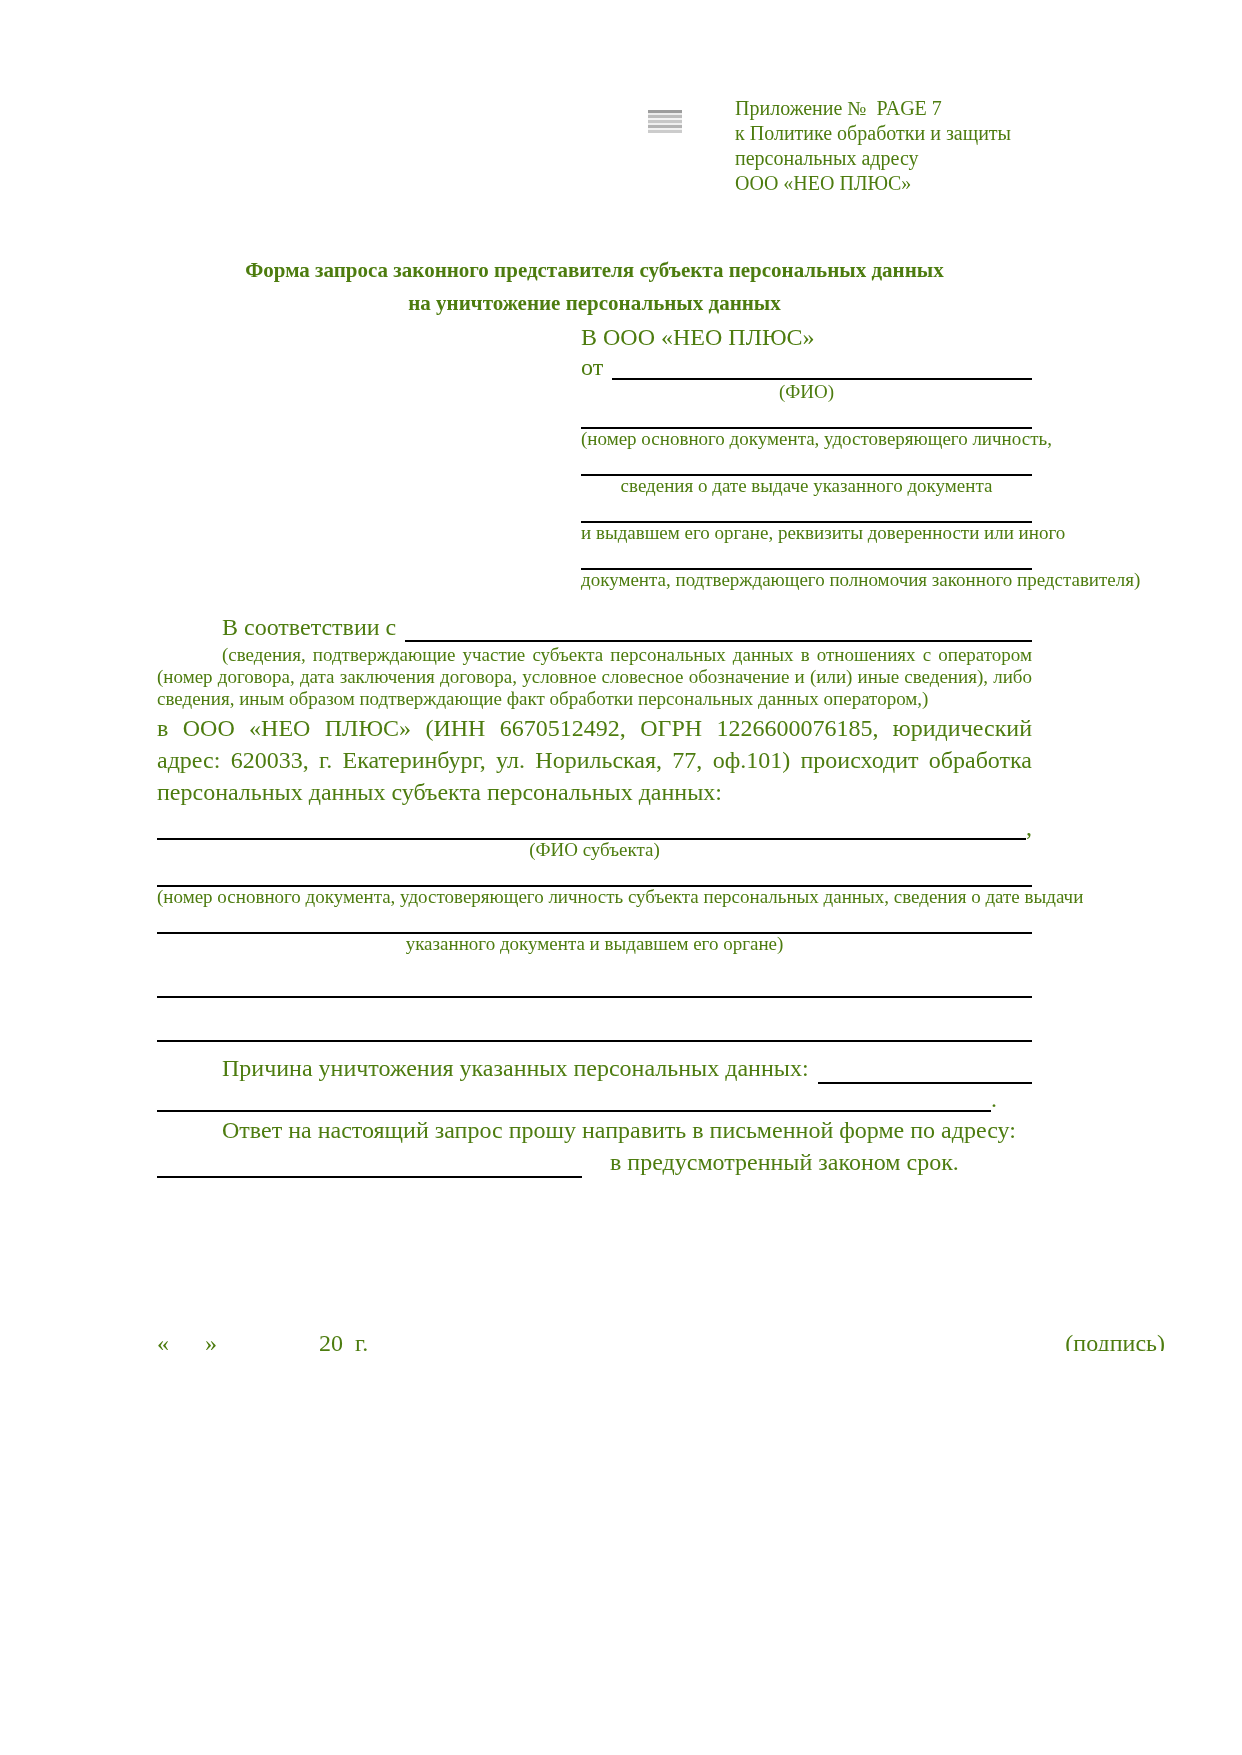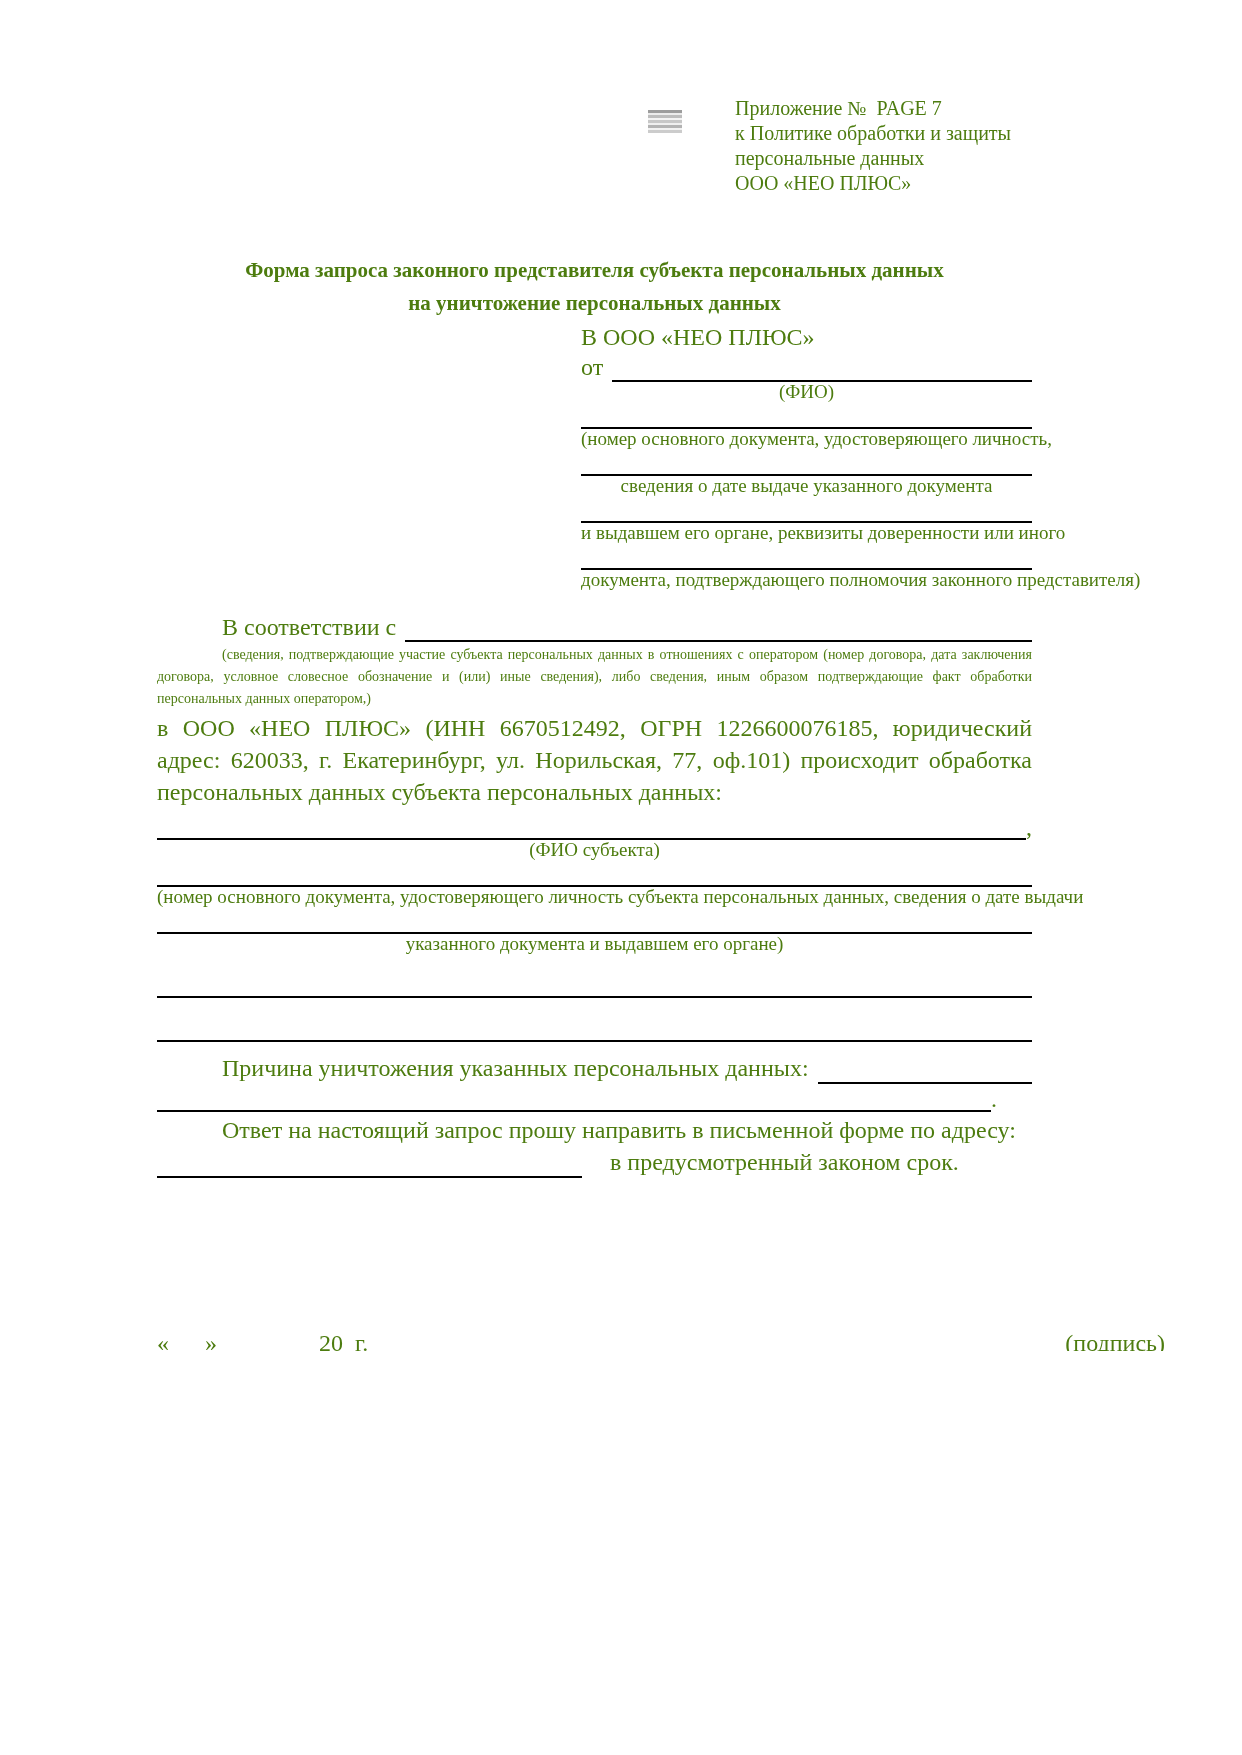--- a/index.html
+++ b/index.html
@@ -28,31 +28,31 @@
   }
   .header-block { margin-left: 578px; width: 300px; font-size: 20px; line-height: 25px; }
   .header-block div { white-space: pre-wrap; }
 
   
   .title { margin-top: 56px; text-align: center; font-weight: bold; font-size: 21px; line-height: 33px; }
 
   
   .addr { margin-left: 424px; width: 451px; margin-top: 2px; }
   .addr-to { line-height: 30px; }
-  .addr-from { display: flex; align-items: flex-end; line-height: 30px; }
+  .addr-from { display: flex; align-items: center; line-height: 30px; }
   .fill { flex: 1; border-bottom: 2px solid #000; margin-left: 9px; height: 24px; }
   .addr-label, .center-label {
     font-size: 19px; line-height: 20px; text-align: center; white-space: nowrap;
   }
   .write-line { height: 25px; border-bottom: 2px solid #000; }
 
   
   .accordance-row { display: flex; align-items: flex-end; margin-top: 22px; line-height: 30px; }
   .indent { width: 65px; flex: 0 0 65px; }
-  .note { margin-top: 2px; font-size: 14px; line-height: 22px; text-align: justify; text-indent: 65px; }
+  .note { margin-top: 2px; font-size: 19px; line-height: 22px; text-align: justify; text-indent: 65px; }
   .para { margin-top: 2px; line-height: 32px; text-align: justify; }
 
   
   .fill-row { display: flex; align-items: flex-end; line-height: 26px; }
   .fillline { flex: 1; border-bottom: 2px solid #000; height: 24px; }
   .suffix { flex: 0 0 auto; }
   .write-line.wide { height: 25px; }
   .write-line.big { height: 42px; }
 
   .reason-row { display: flex; align-items: flex-end; margin-top: 10px; line-height: 32px; }
@@ -76,21 +76,21 @@
 <body>
 
 <div class="page">
 
   <div class="content">
     <div class="header-row">
       <span class="artifact"></span>
       <div class="header-block">
         <div>Приложение №  PAGE 7</div>
         <div>к Политике обработки и защиты</div>
-        <div>персональные данных</div>
+        <div>персональных адресу</div>
         <div>ООО «НЕО ПЛЮС»</div>
       </div>
     </div>
 
     <div class="title">
       <div>Форма запроса законного представителя субъекта персональных данных</div>
       <div>на уничтожение персональных данных</div>
     </div>
 
     <div class="addr">

